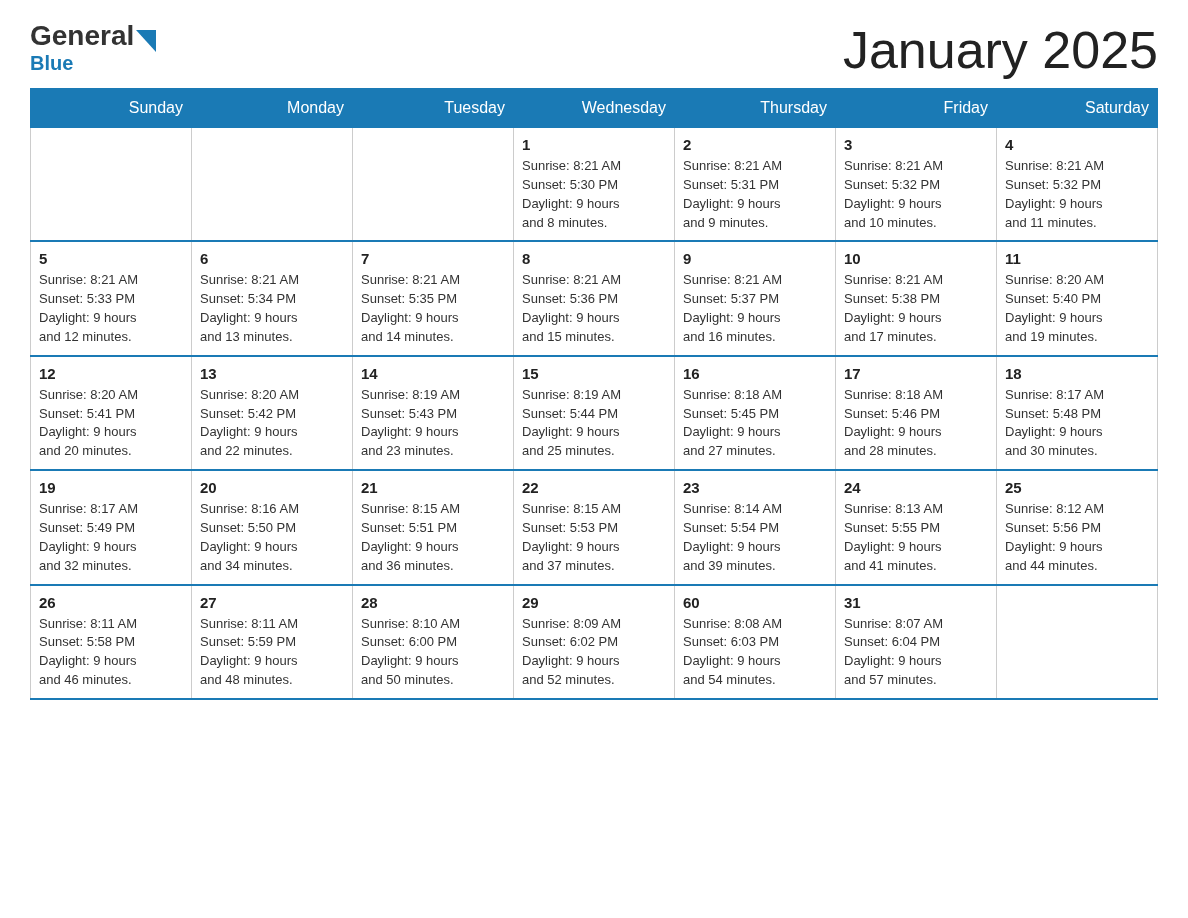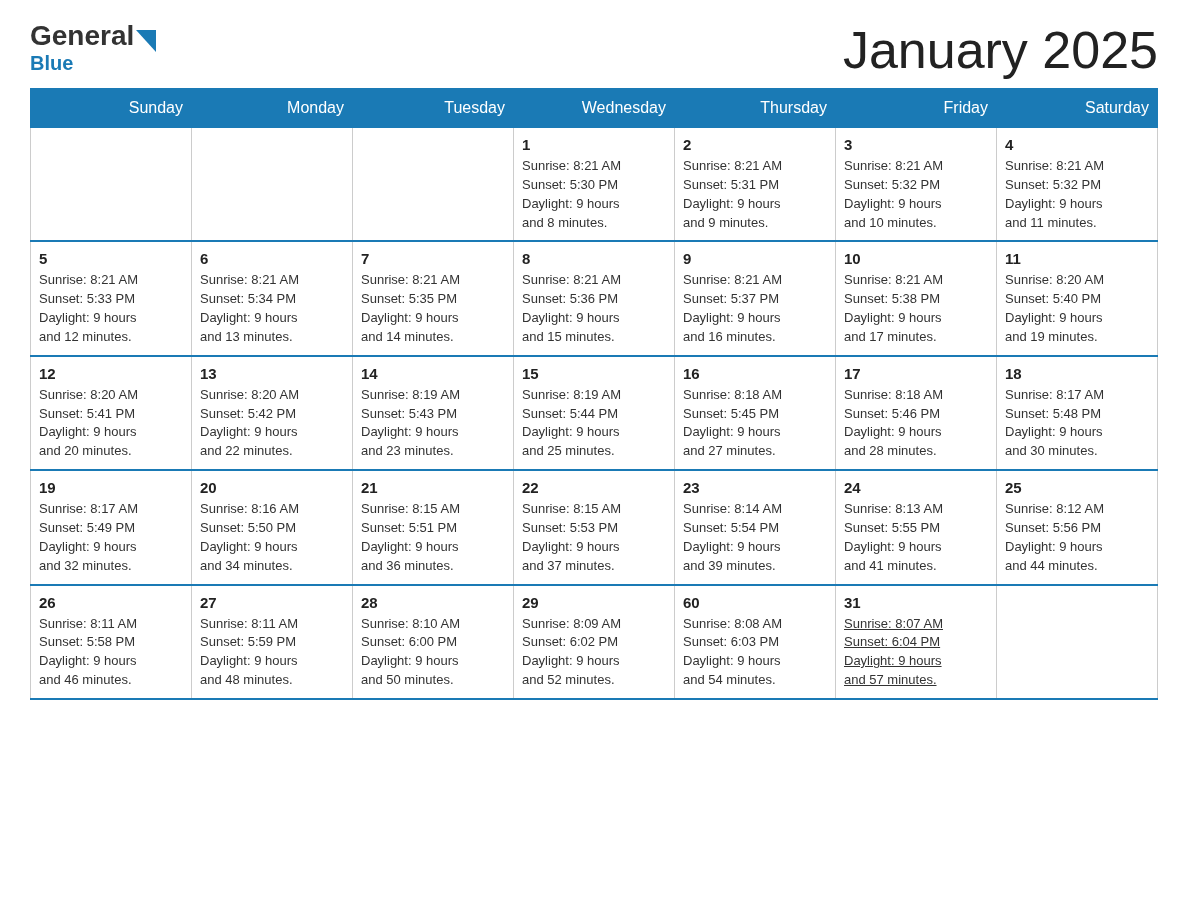--- a/index.html
+++ b/index.html
@@ -336,21 +336,21 @@
         </td>
         <td>
           <div class="day-number">60</div>
           <div class="day-info" style="white-space: pre-line;">Sunrise: 8:08 AM
 Sunset: 6:03 PM
 Daylight: 9 hours
 and 54 minutes.</div>
         </td>
         <td>
           <div class="day-number">31</div>
-          <div class="day-info" style="white-space: pre-line; text-decoration: underline;">Sunrise: 8:07 AM
+          <div class="day-info" style="white-space: pre-line;">Sunrise: 8:07 AM
 Sunset: 6:04 PM
 Daylight: 9 hours
 and 57 minutes.</div>
         </td>
         <td class="empty-cell"></td>
       </tr>
     </tbody>
 </table>
 
 </body></html>

